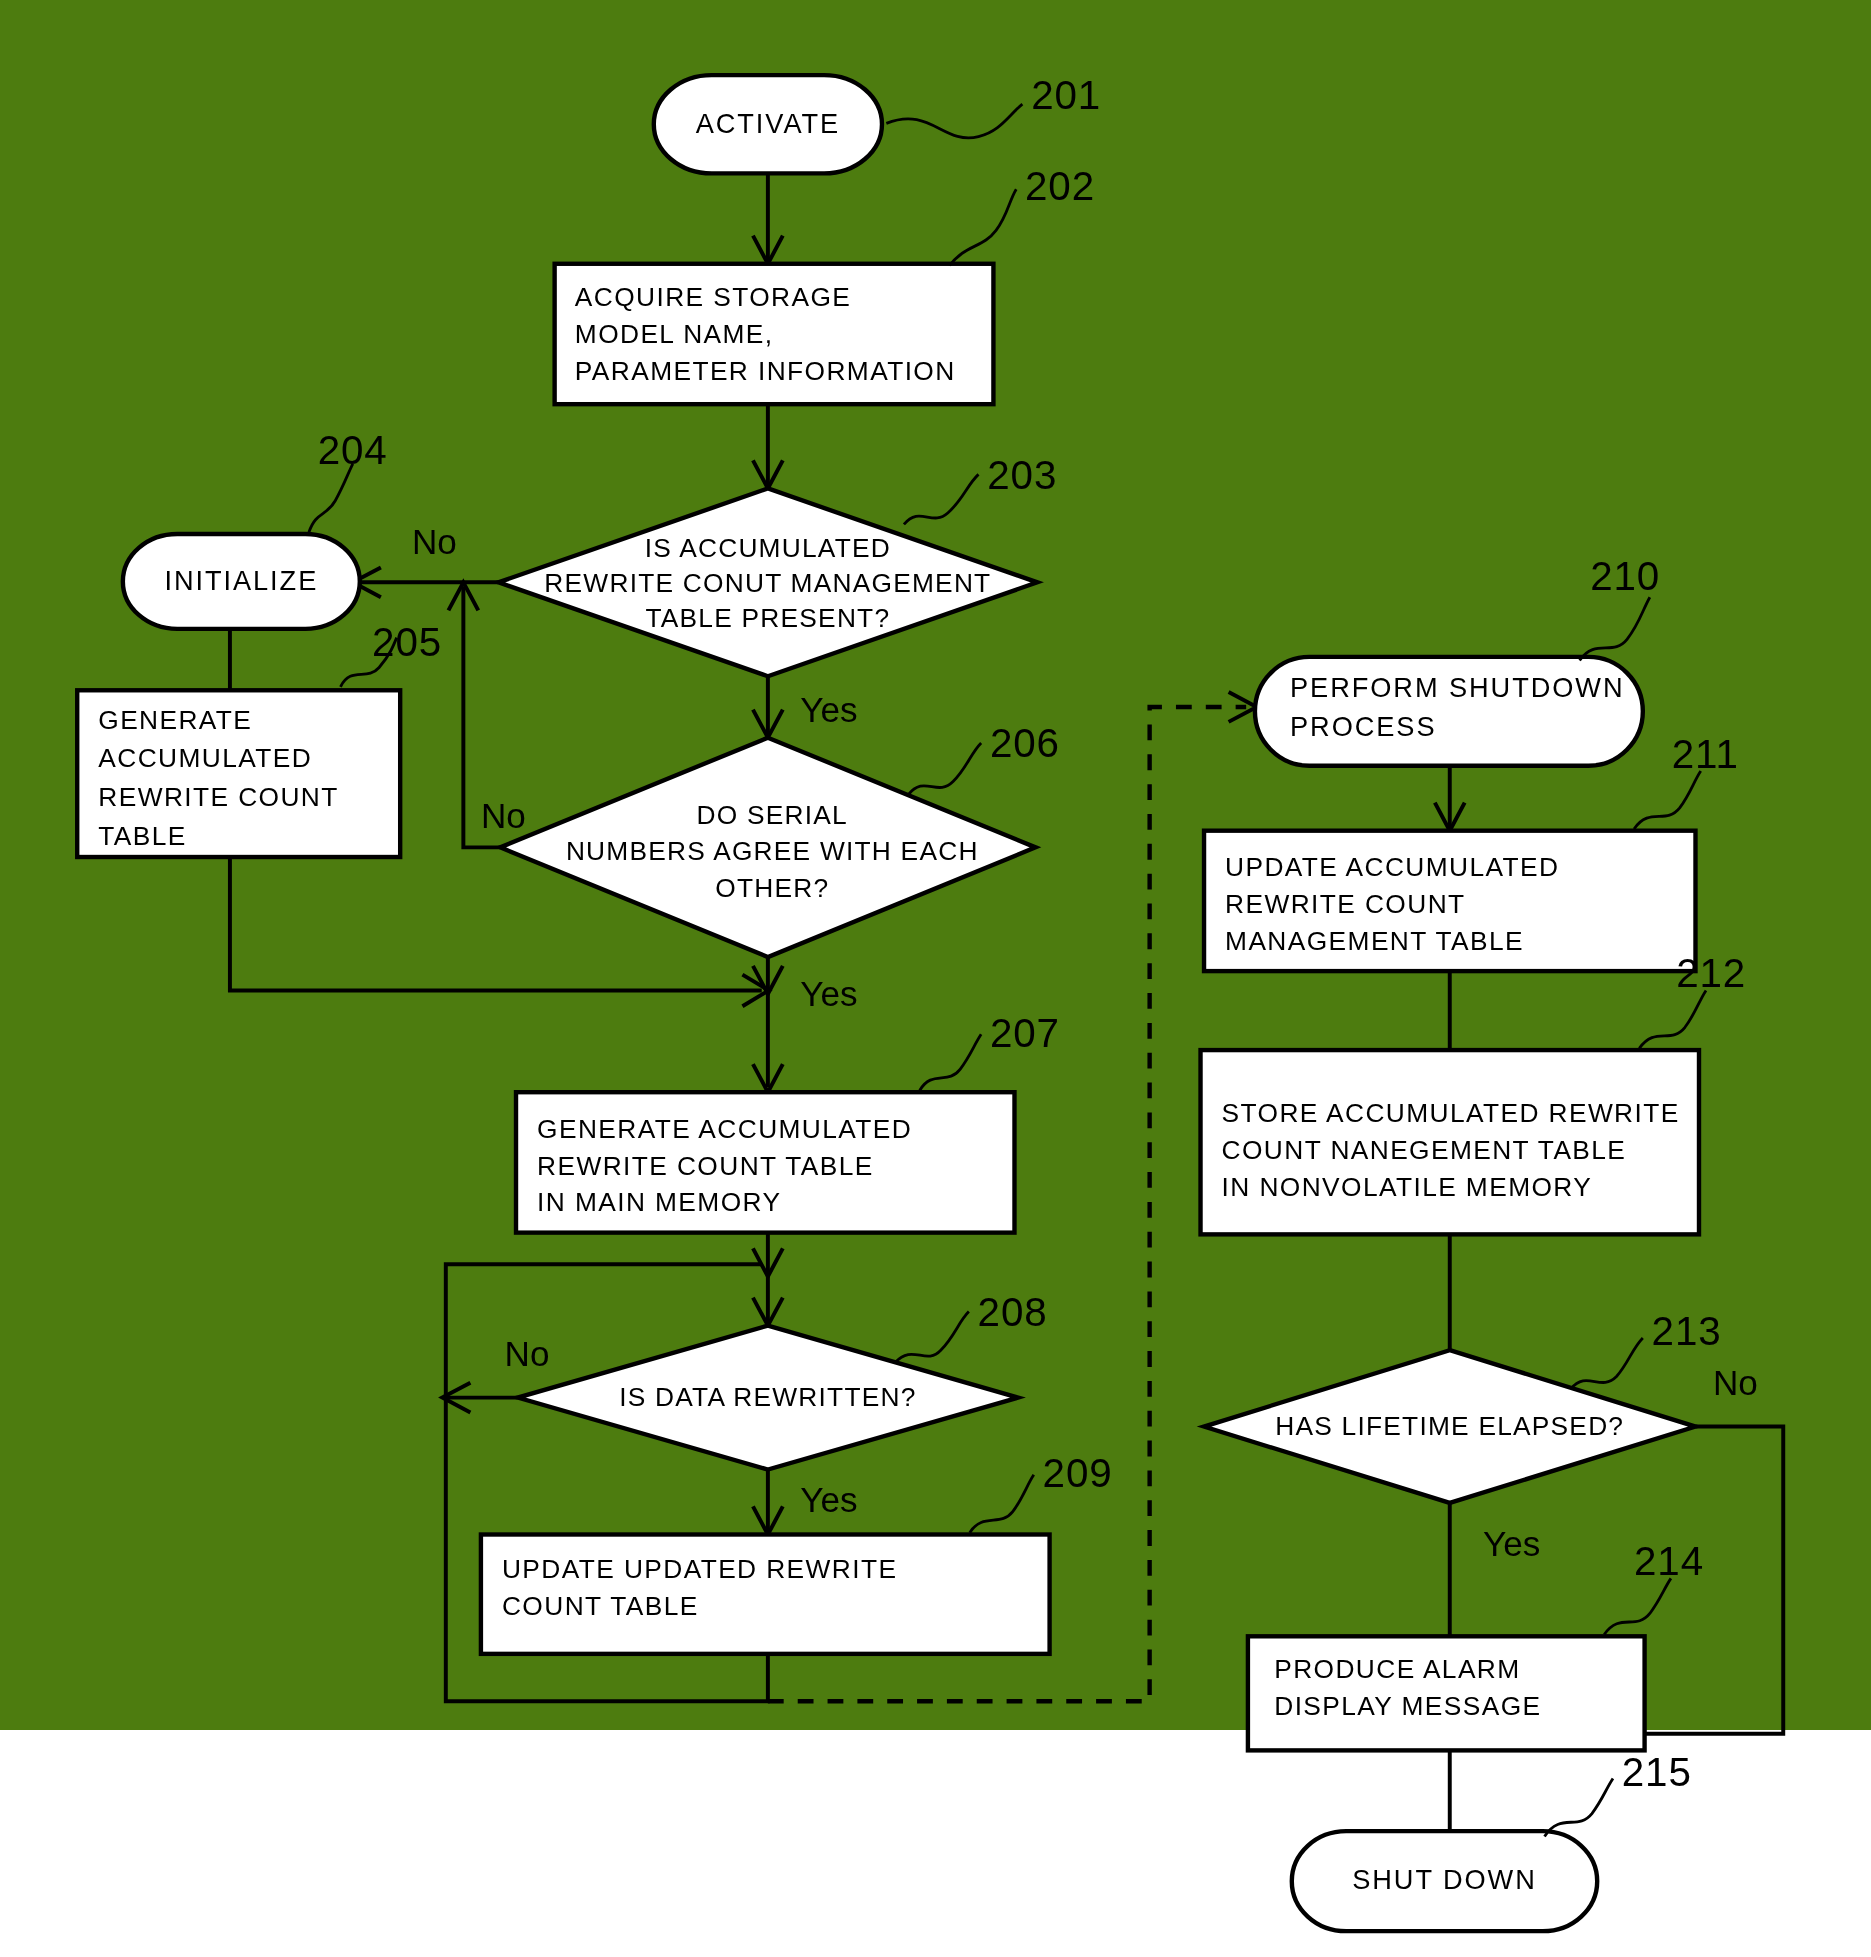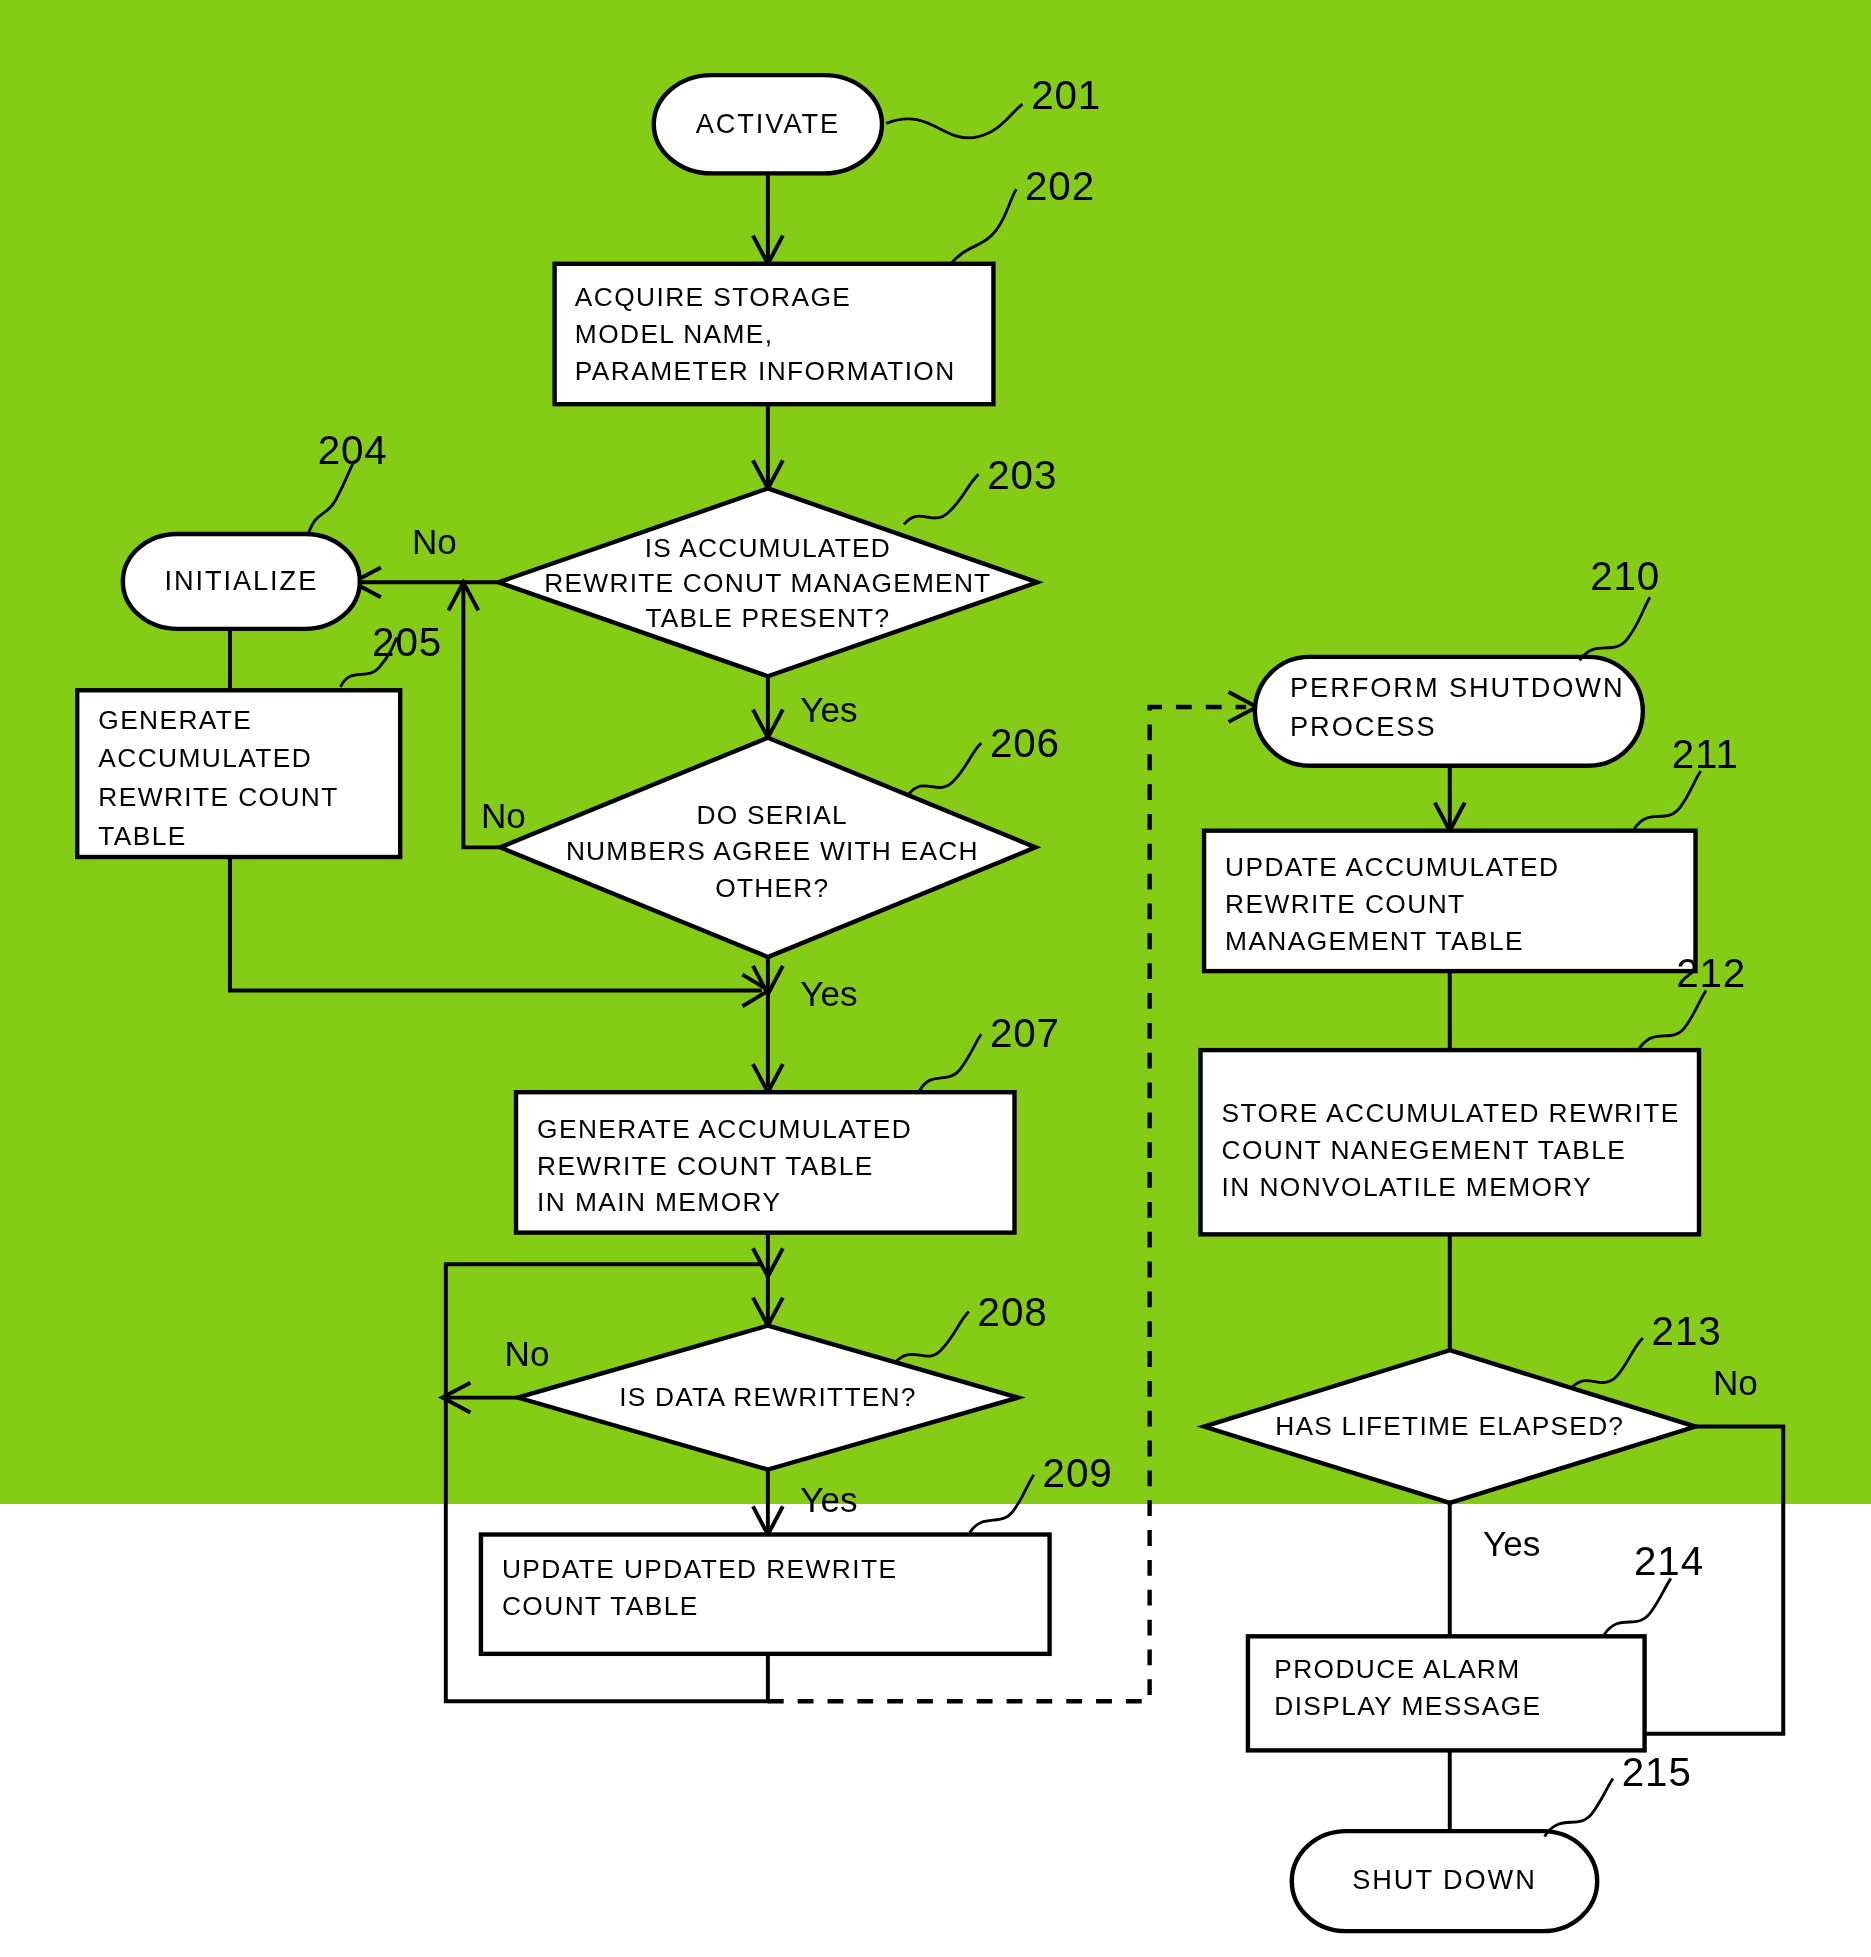--- a/index.html
+++ b/index.html
@@ -9,22 +9,22 @@
   }
   body {
     width: 1871px;
     height: 1958px;
     font-family: "Liberation Sans", sans-serif;
     overflow: hidden;
   }
   #figure {
     position: relative;
     width: 1871px;
-    height: 1504px;
-    background: #84cc16;
+    height: 1730px;
+    background: #4d7c0f;
   }
   svg#flow {
     position: absolute;
     top: 0;
     left: 0;
     width: 1871px;
     height: 1958px;
   }
   .shape-outline {
     fill: #ffffff;

